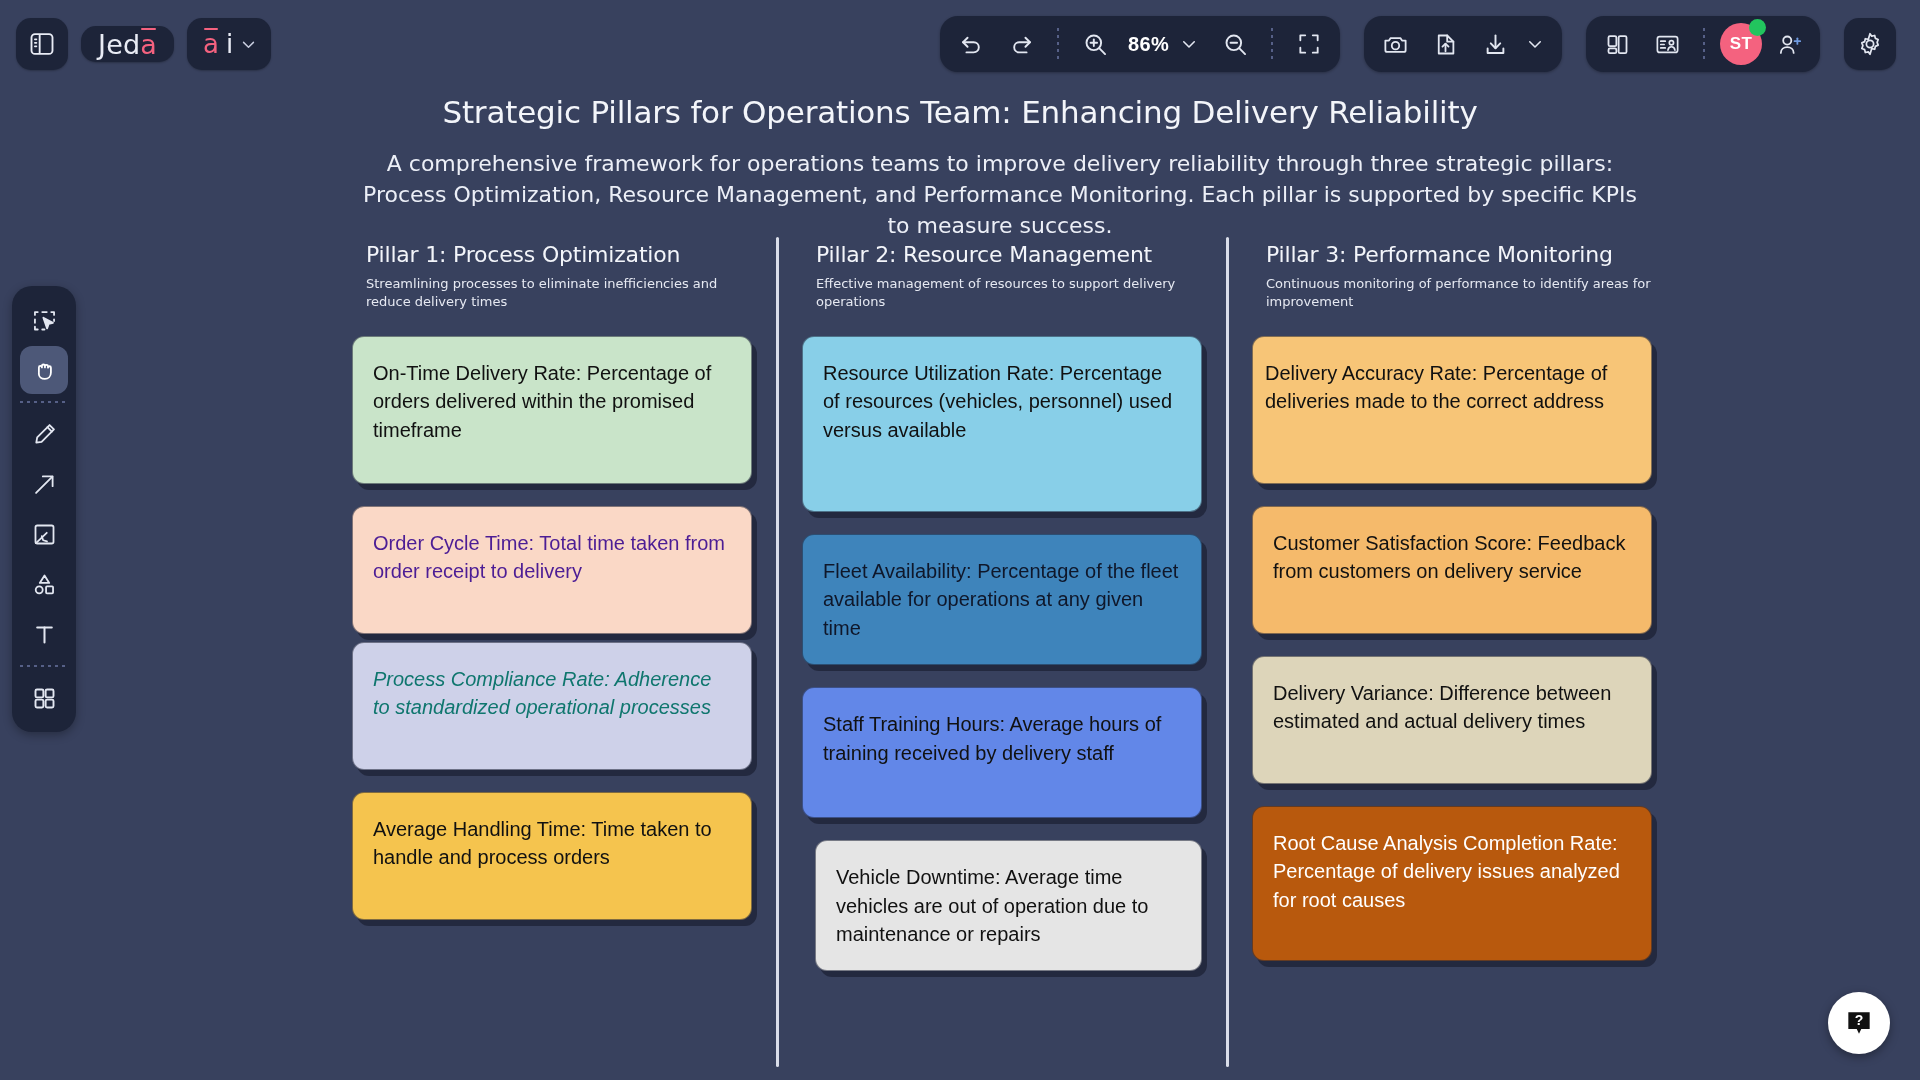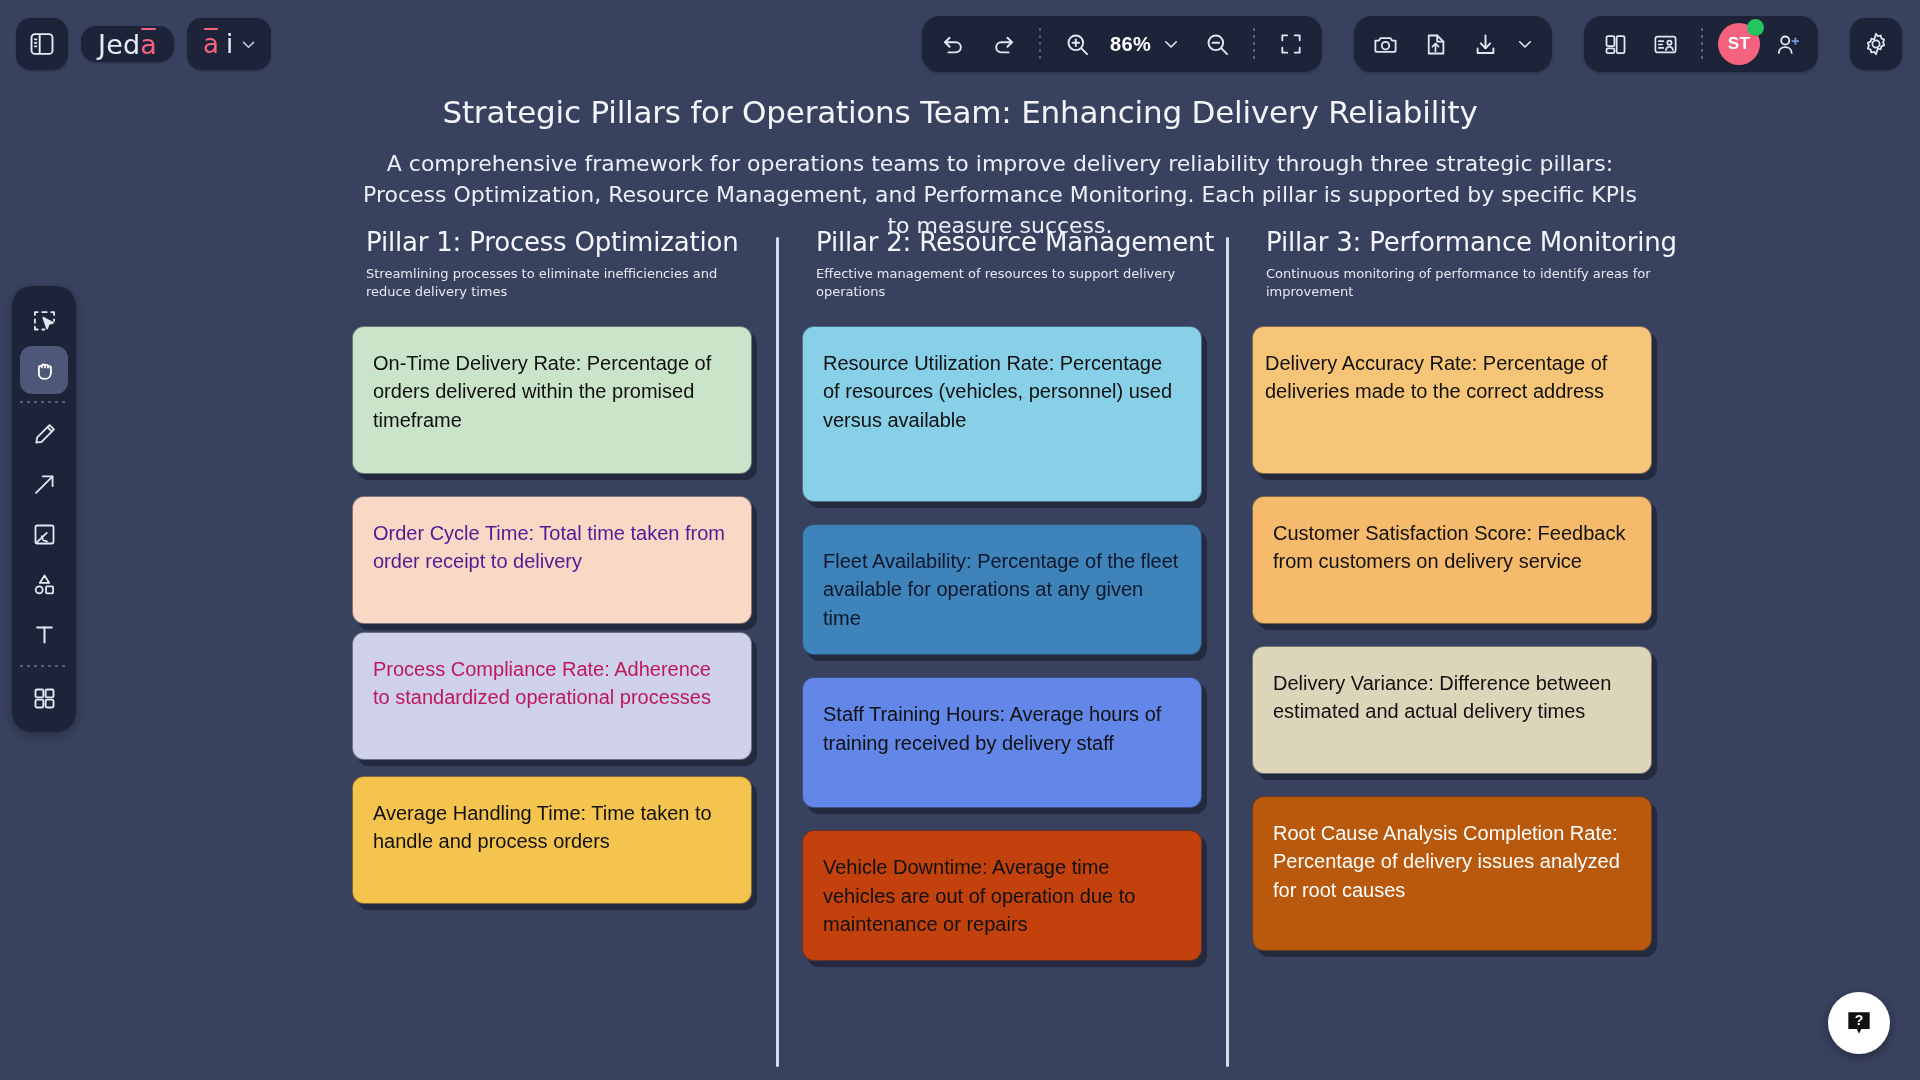--- a/index.html
+++ b/index.html
@@ -10,21 +10,21 @@
     overflow: hidden;
   }
   #app { position: relative; width: 1920px; height: 1080px; }
 
   
   .topbar {
     position: absolute; top: 0; left: 0; width: 1920px; height: 88px;
     display: flex; align-items: center;
   }
   .tb-left { display: flex; align-items: center; gap: 13px; margin-left: 16px; }
-  .tb-right { position: absolute; right: 18px; display: flex; align-items: center; gap: 32px; }
+  .tb-right { position: absolute; right: 24px; display: flex; align-items: center; gap: 24px; }
 
   .chip {
     background: #1d2439; border-radius: 14px;
     display: flex; align-items: center; justify-content: center;
     box-shadow: 0 1px 2px rgba(0,0,0,.25);
   }
   .chip-sq { width: 52px; height: 52px; border-radius: 15px; }
   .brand { height: 36px; padding: 0 17px; border-radius: 15px; }
   .brand-text {
     font-size: 27px; color: #e9ecf5; letter-spacing: .2px;
@@ -106,22 +106,22 @@
 
   .columns { position: absolute; top: 155px; left: 352px; width: 1300px; display: flex; }
   .col { width: 400px; position: relative; }
   .col + .col { margin-left: 50px; }
   .col-divider {
     position: absolute; left: -26px; top: 10px; width: 3px; height: 830px;
     background: #d9dde9; border-radius: 2px;
   }
   .col-head { padding-left: 14px; }
   .col-title {
-    font-size: 26px; color: #f3f5fa; font-family: "DejaVu Sans", sans-serif;
-    white-space: nowrap; letter-spacing: -.2px;
+    font-size: 22px; color: #f3f5fa; font-family: "DejaVu Sans", sans-serif;
+    white-space: nowrap; letter-spacing: -.2px; margin-top: 15px;
   }
   .col-sub {
     margin-top: 8px; font-size: 13px; color: #e6e9f2; line-height: 1.35;
     font-family: "DejaVu Sans", sans-serif;
   }
   .cards { margin-top: 26px; display: flex; flex-direction: column; }
   .card {
     border-radius: 12px; padding: 22px 20px;
     font-size: 20px; line-height: 1.42;
     font-family: "Liberation Sans", sans-serif;
@@ -352,35 +352,35 @@
     <div class="doc-sub">A comprehensive framework for operations teams to improve delivery reliability through three strategic pillars: Process Optimization, Resource Management, and Performance Monitoring. Each pillar is supported by specific KPIs to measure success.</div>
     <div class="columns" id="columns">
         <div class="col">
           <div class="col-head">
             <div class="col-title">Pillar 1: Process Optimization</div>
             <div class="col-sub">Streamlining processes to eliminate inefficiencies and reduce delivery times</div>
           </div>
           <div class="cards">
             <div class="card" style="background: rgb(201, 228, 201); color: rgb(17, 17, 17); min-height: 148px; margin-bottom: 22px;">On-Time Delivery Rate: Percentage of orders delivered within the promised timeframe</div>
             <div class="card" style="background: rgb(250, 216, 198); color: #4c1d95; min-height: 128px; margin-bottom: 8px;">Order Cycle Time: Total time taken from order receipt to delivery</div>
-            <div class="card" style="background: rgb(206, 209, 233); color: #be185d; min-height: 128px; margin-bottom: 16px;">Process Compliance Rate: Adherence to standardized operational processes</div>
+            <div class="card" style="background: rgb(206, 209, 233); color: #0f766e; min-height: 128px; margin-bottom: 22px; font-style: italic;">Process Compliance Rate: Adherence to standardized operational processes</div>
             <div class="card" style="background: rgb(245, 196, 78); color: rgb(17, 17, 17); min-height: 128px;">Average Handling Time: Time taken to handle and process orders</div>
           </div>
         </div>
         <div class="col">
           <div class="col-divider"></div>
           <div class="col-head">
             <div class="col-title">Pillar 2: Resource Management</div>
             <div class="col-sub">Effective management of resources to support delivery operations</div>
           </div>
           <div class="cards">
             <div class="card" style="background: rgb(136, 207, 232); color: rgb(17, 17, 17); min-height: 176px; margin-bottom: 22px;">Resource Utilization Rate: Percentage of resources (vehicles, personnel) used versus available</div>
             <div class="card" style="background: rgb(62, 132, 187); color: #0f172a; min-height: 131px; margin-bottom: 22px;">Fleet Availability: Percentage of the fleet available for operations at any given time</div>
             <div class="card" style="background: rgb(98, 135, 232); color: rgb(17, 17, 17); min-height: 131px; margin-bottom: 22px;">Staff Training Hours: Average hours of training received by delivery staff</div>
-            <div class="card" style="background: #c2410c; color: rgb(17, 17, 17); min-height: 131px;">Vehicle Downtime: Average time vehicles are out of operation due to maintenance or repairs</div>
+            <div class="card" style="background: #e5e5e5; color: rgb(17, 17, 17); min-height: 131px; margin-left: 13px;">Vehicle Downtime: Average time vehicles are out of operation due to maintenance or repairs</div>
           </div>
         </div>
         <div class="col">
           <div class="col-divider"></div>
           <div class="col-head">
             <div class="col-title">Pillar 3: Performance Monitoring</div>
             <div class="col-sub">Continuous monitoring of performance to identify areas for improvement</div>
           </div>
           <div class="cards">
             <div class="card" style="background: rgb(247, 197, 119); color: rgb(17, 17, 17); min-height: 148px; margin-bottom: 22px; padding-left: 12px;">Delivery Accuracy Rate: Percentage of deliveries made to the correct address</div>

